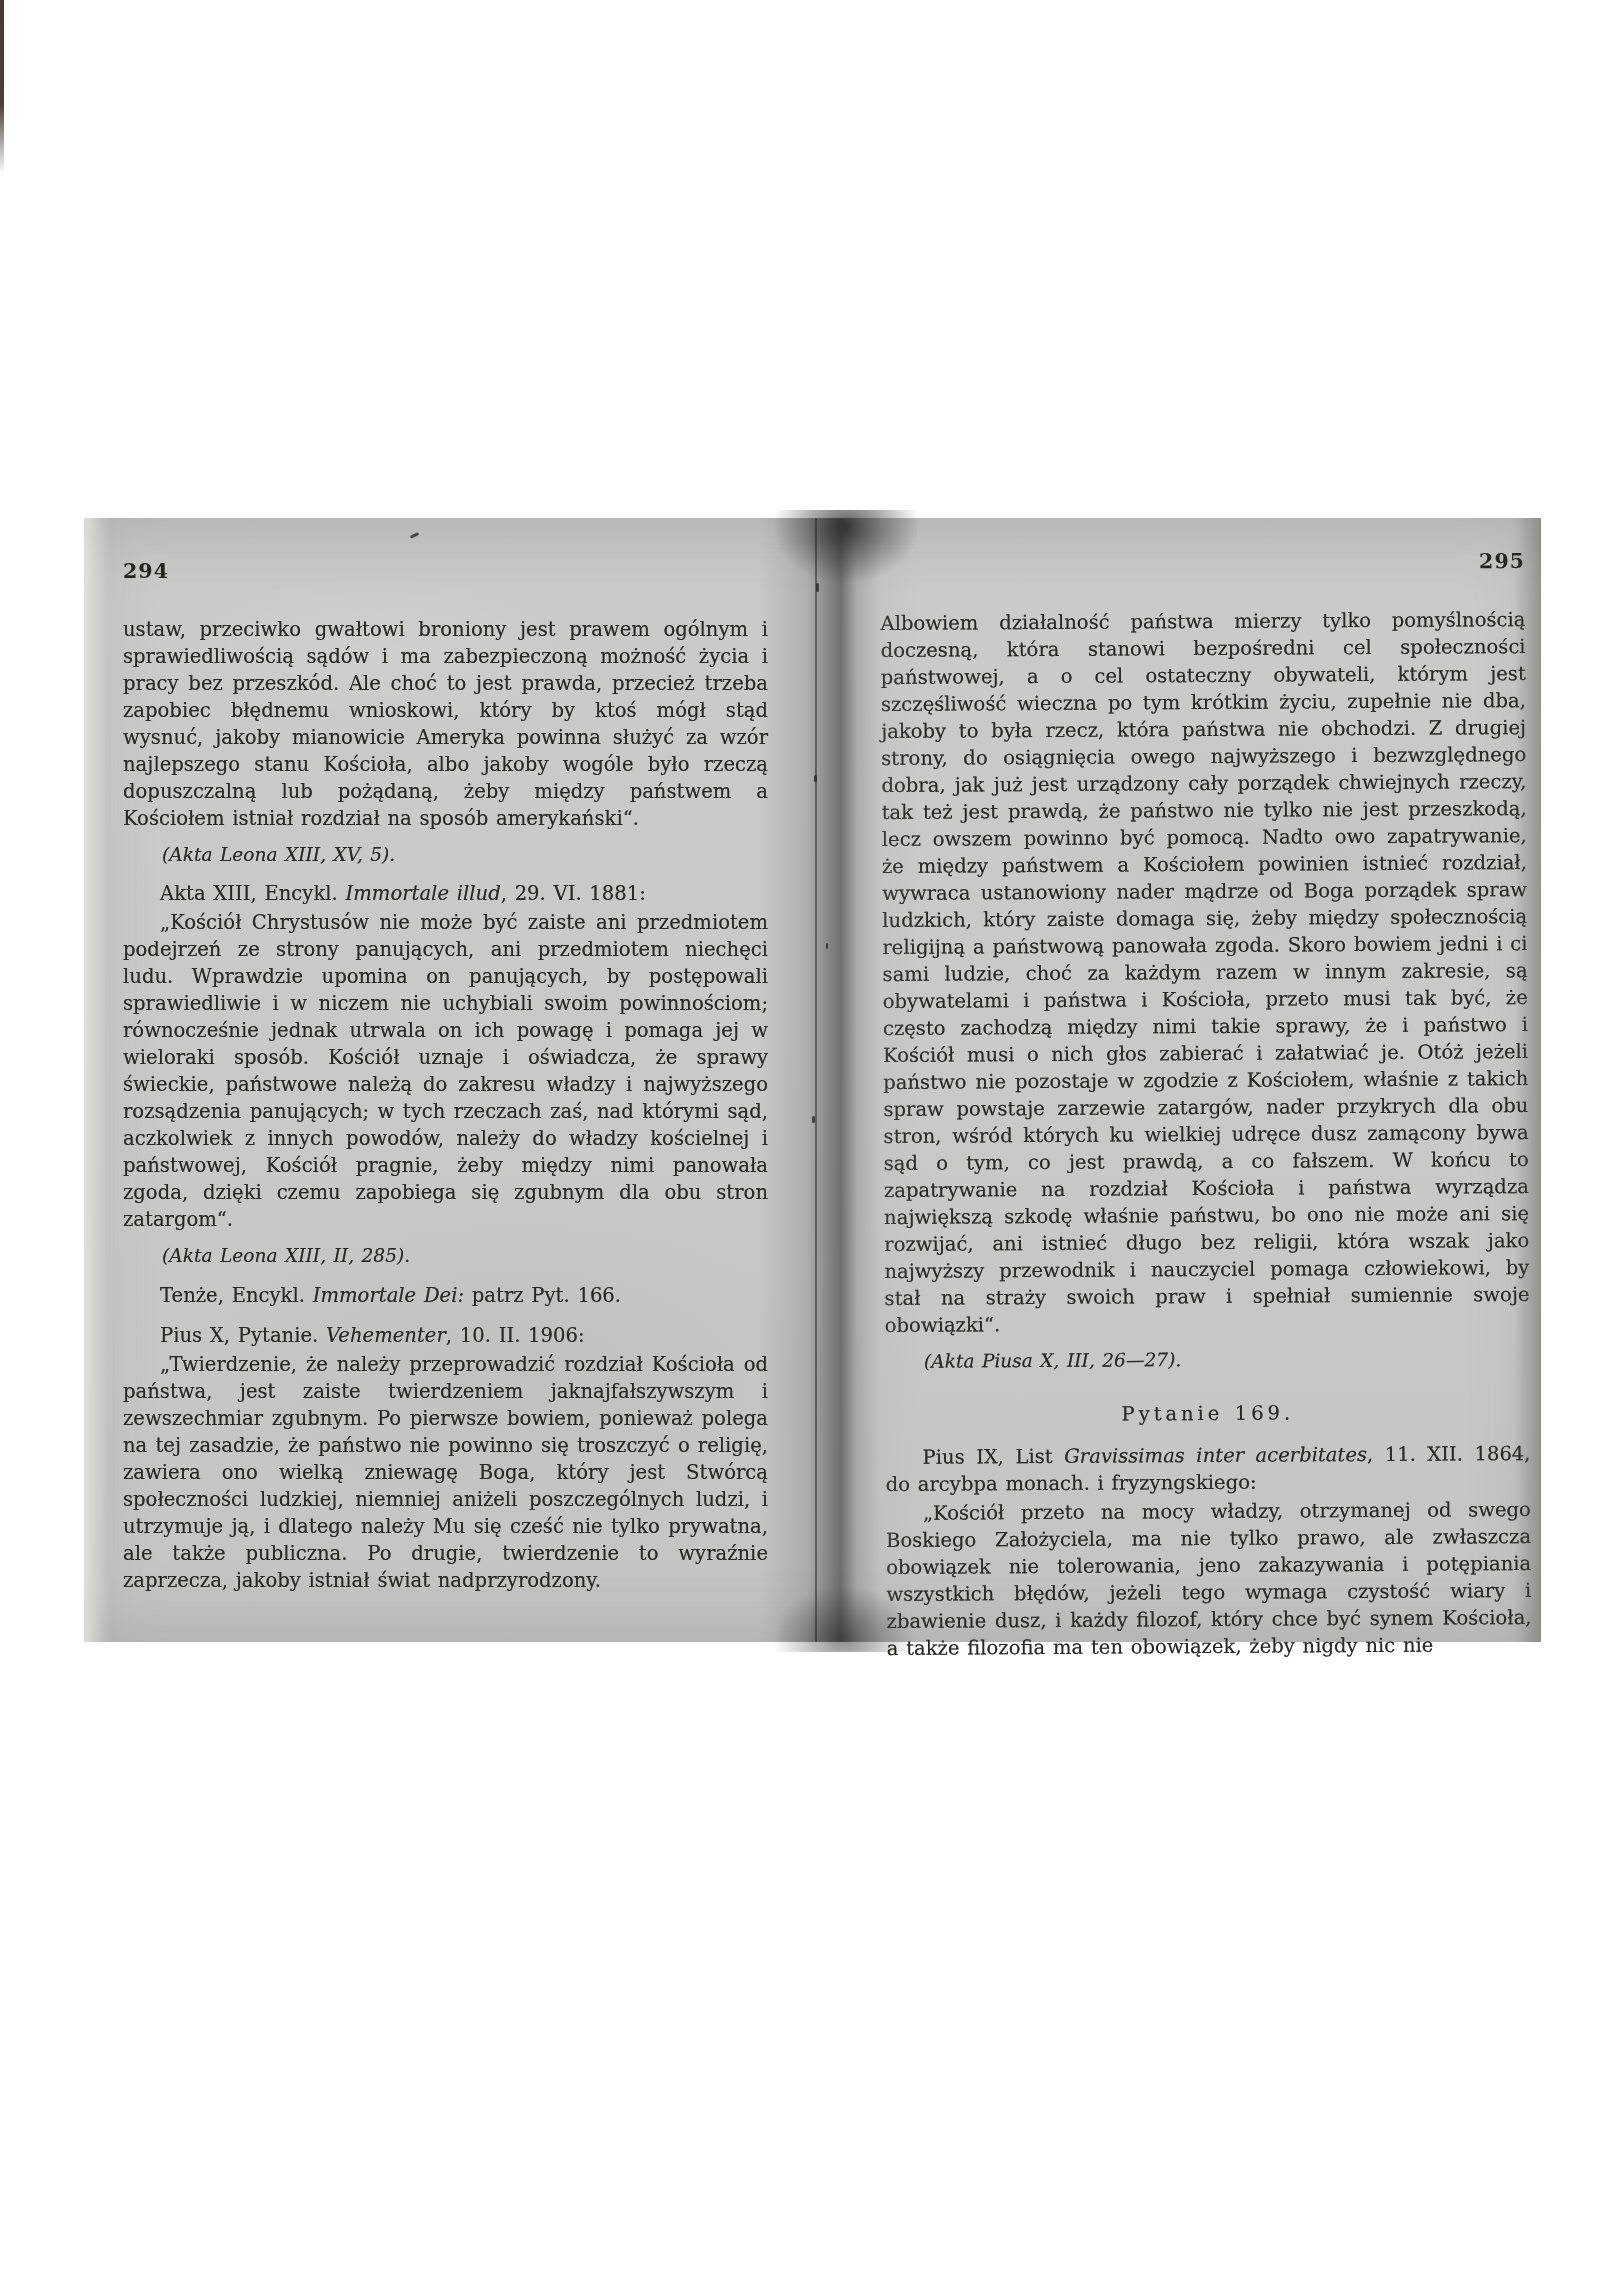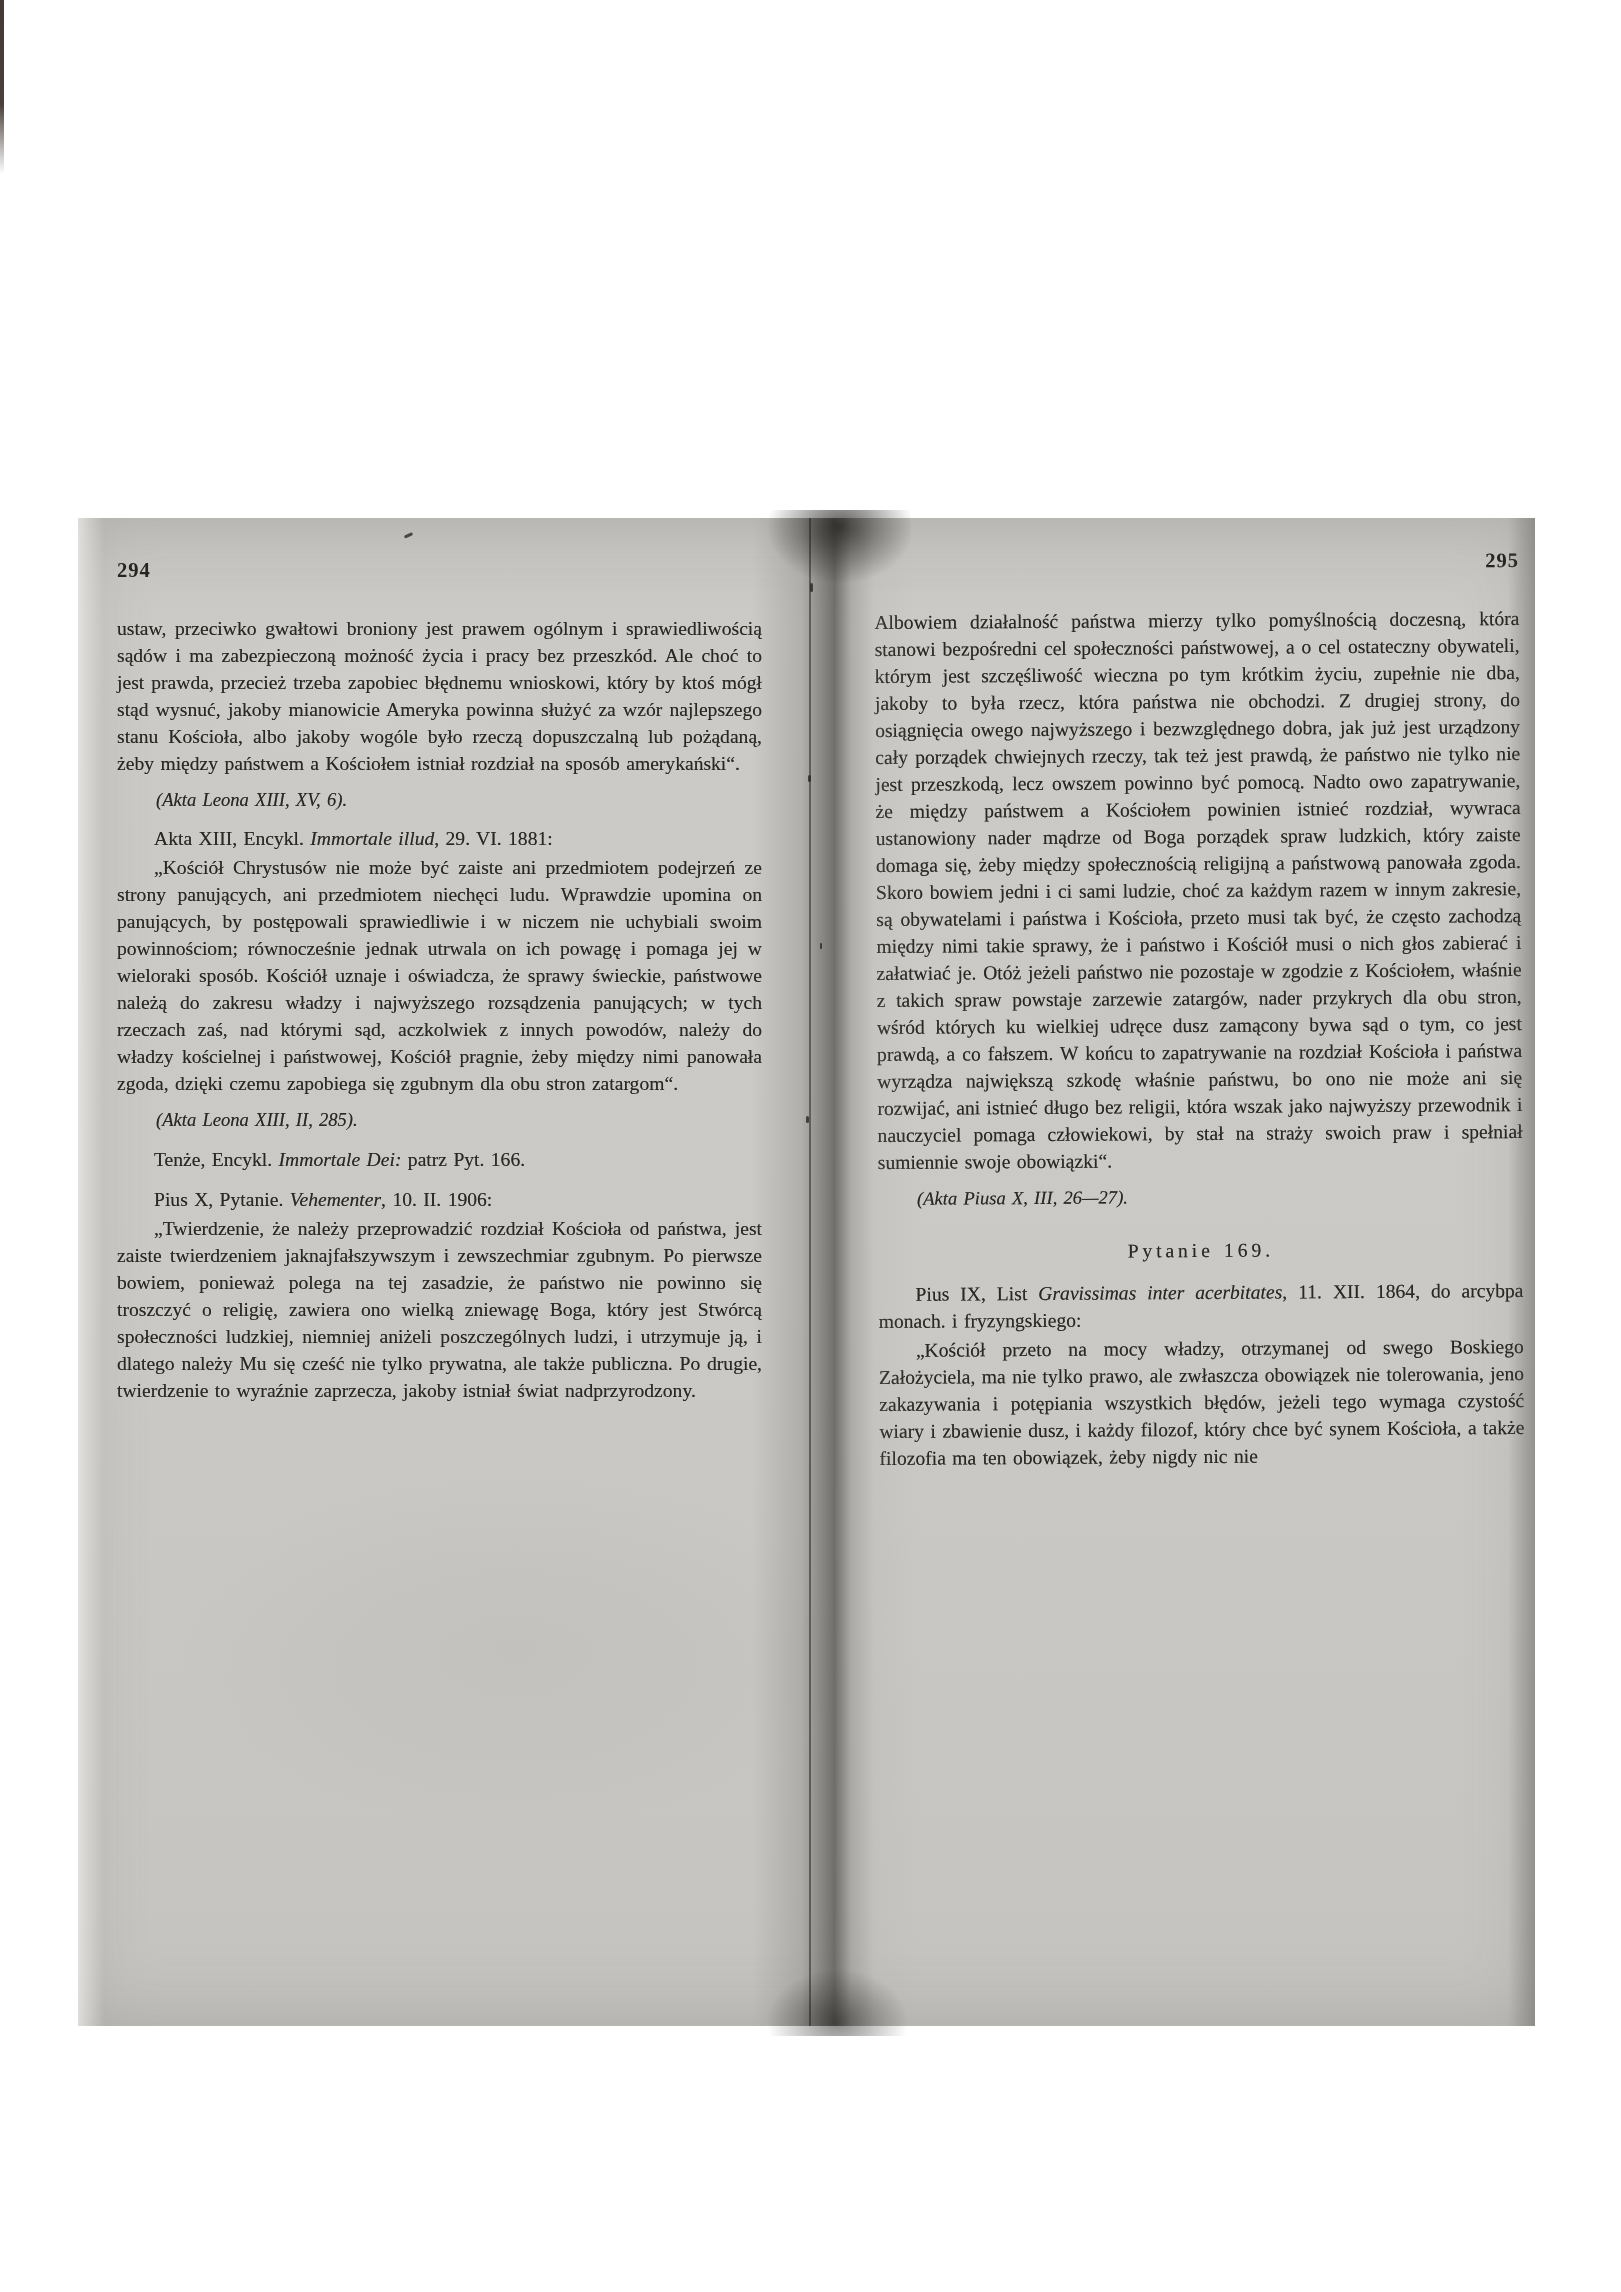--- a/index.html
+++ b/index.html
@@ -6,25 +6,24 @@
   body {
     width:1621px; height:2293px;
     background:#ffffff;
     position:relative;
     overflow:hidden;
     font-family:"DejaVu Serif","Liberation Serif",serif;
   }
 
   
   .scan {
-    position:absolute; left:78px; top:518px;
-    width:1457px; height:1508px;
+    position:absolute; left:84px; top:518px;
+    width:1457px; height:1124px;
     background:linear-gradient(180deg,#c5c4c1 0%,#cbcac7 7%,#cac9c6 50%,#c6c5c2 92%,#c2c1be 100%);
     box-shadow:inset 0 0 69px rgba(110,108,102,0.28);
-    font-family:Liberation Serif, serif;
   }
   .scan-mottle {
     position:absolute; inset:0; pointer-events:none;
     background:
       radial-gradient(ellipse 294px 118px at 20% 12%, rgba(255,255,255,0.10), rgba(255,255,255,0) 70%),
       radial-gradient(ellipse 392px 196px at 82% 30%, rgba(120,116,110,0.08), rgba(120,116,110,0) 70%),
       radial-gradient(ellipse 490px 255px at 30% 75%, rgba(120,116,110,0.07), rgba(120,116,110,0) 70%);
   }
 
   
@@ -113,21 +112,21 @@
 
 <div class="artifact-topleft"></div>
 
 <div class="scan">
   <div class="scan-mottle"></div>
 
   <div class="page page-left">
     <div class="page-num">294</div>
     <div class="content">
         <p class="blk body-par"><span>ustaw, przeciwko gwałtowi broniony jest prawem ogólnym i sprawiedliwością sądów i ma zabezpieczoną możność życia i pracy bez przeszkód. Ale choć to jest prawda, przecież trzeba zapobiec błędnemu wnioskowi, który by ktoś mógł stąd wysnuć, jakoby mianowicie Ameryka powinna służyć za wzór najlepszego stanu Kościoła, albo jakoby wogóle było rzeczą dopuszczalną lub pożądaną, żeby między państwem a Kościołem istniał rozdział na sposób amerykański“.</span></p>
-        <p class="blk citation"><span>(Akta Leona XIII, XV, 6).</span></p>
+        <p class="blk citation"><span>(Akta Leona XIII, XV, 5).</span></p>
         <p class="blk attribution"><span>Akta XIII, Encykl. </span><span class="it">Immortale illud</span><span>, 29. VI. 1881:</span></p>
         <p class="blk quote"><span>„Kościół Chrystusów nie może być zaiste ani przedmiotem podejrzeń ze strony panujących, ani przedmiotem niechęci ludu. Wprawdzie upomina on panujących, by postępowali sprawiedliwie i w niczem nie uchybiali swoim powinnościom; równocześnie jednak utrwala on ich powagę i pomaga jej w wieloraki sposób. Kościół uznaje i oświadcza, że sprawy świeckie, państwowe należą do zakresu władzy i najwyższego rozsądzenia panujących; w tych rzeczach zaś, nad którymi sąd, aczkolwiek z innych powodów, należy do władzy kościelnej i państwowej, Kościół pragnie, żeby między nimi panowała zgoda, dzięki czemu zapobiega się zgubnym dla obu stron zatargom“.</span></p>
         <p class="blk citation"><span>(Akta Leona XIII, II, 285).</span></p>
         <p class="blk attribution"><span>Tenże, Encykl. </span><span class="it">Immortale Dei:</span><span> patrz Pyt. 166.</span></p>
         <p class="blk attribution"><span>Pius X, Pytanie. </span><span class="it">Vehementer</span><span>, 10. II. 1906:</span></p>
         <p class="blk quote"><span>„Twierdzenie, że należy przeprowadzić rozdział Kościoła od państwa, jest zaiste twierdzeniem jaknajfałszywszym i zewszechmiar zgubnym. Po pierwsze bowiem, ponieważ polega na tej zasadzie, że państwo nie powinno się troszczyć o religię, zawiera ono wielką zniewagę Boga, który jest Stwórcą społeczności ludzkiej, niemniej aniżeli poszczególnych ludzi, i utrzymuje ją, i dlatego należy Mu się cześć nie tylko prywatna, ale także publiczna. Po drugie, twierdzenie to wyraźnie zaprzecza, jakoby istniał świat nadprzyrodzony.</span></p>
       </div>
   </div>
 
   <div class="page page-right">

